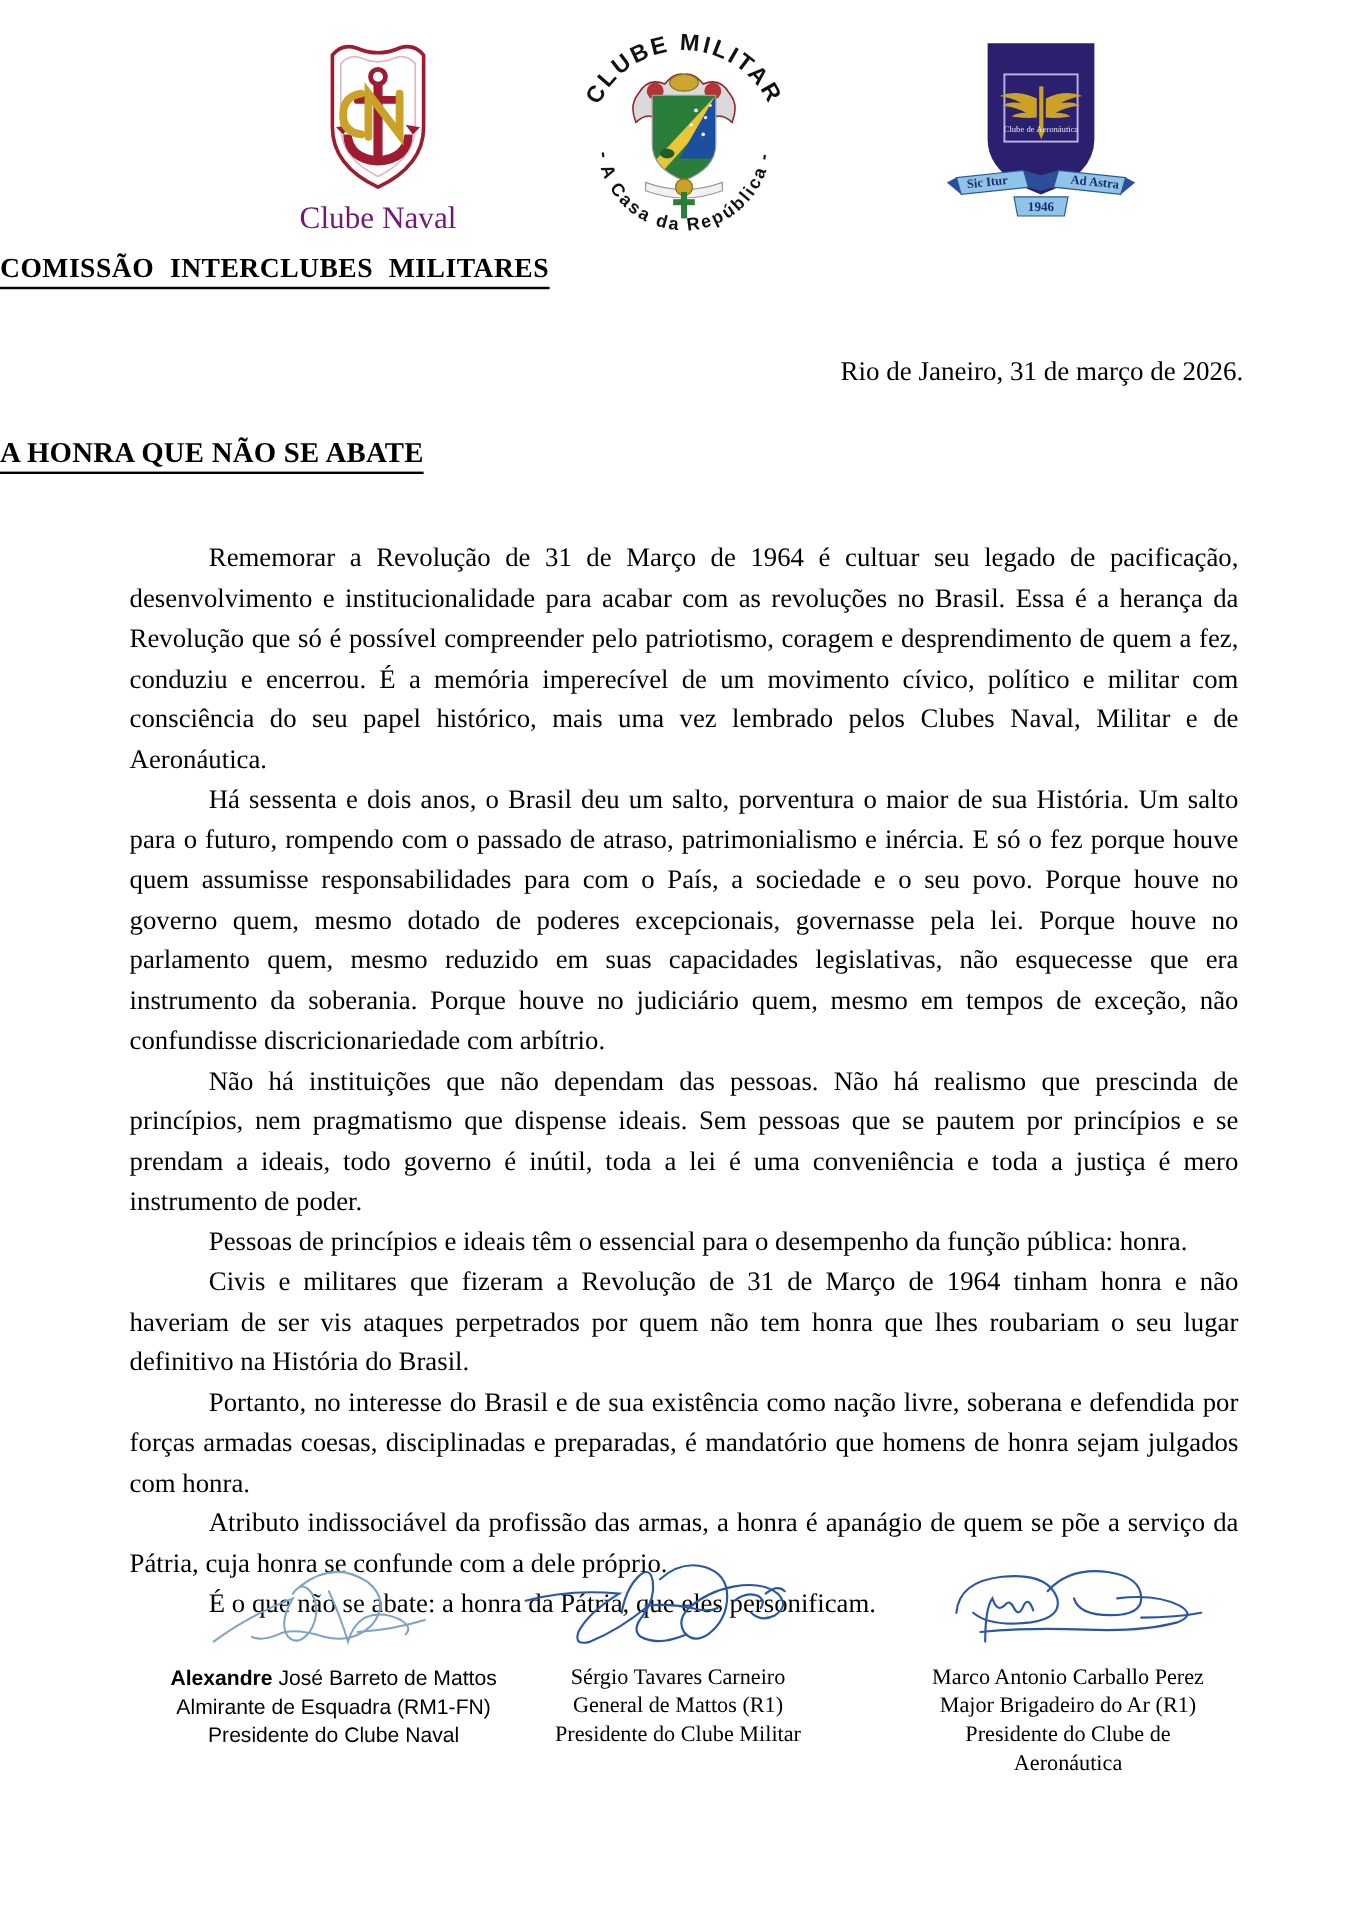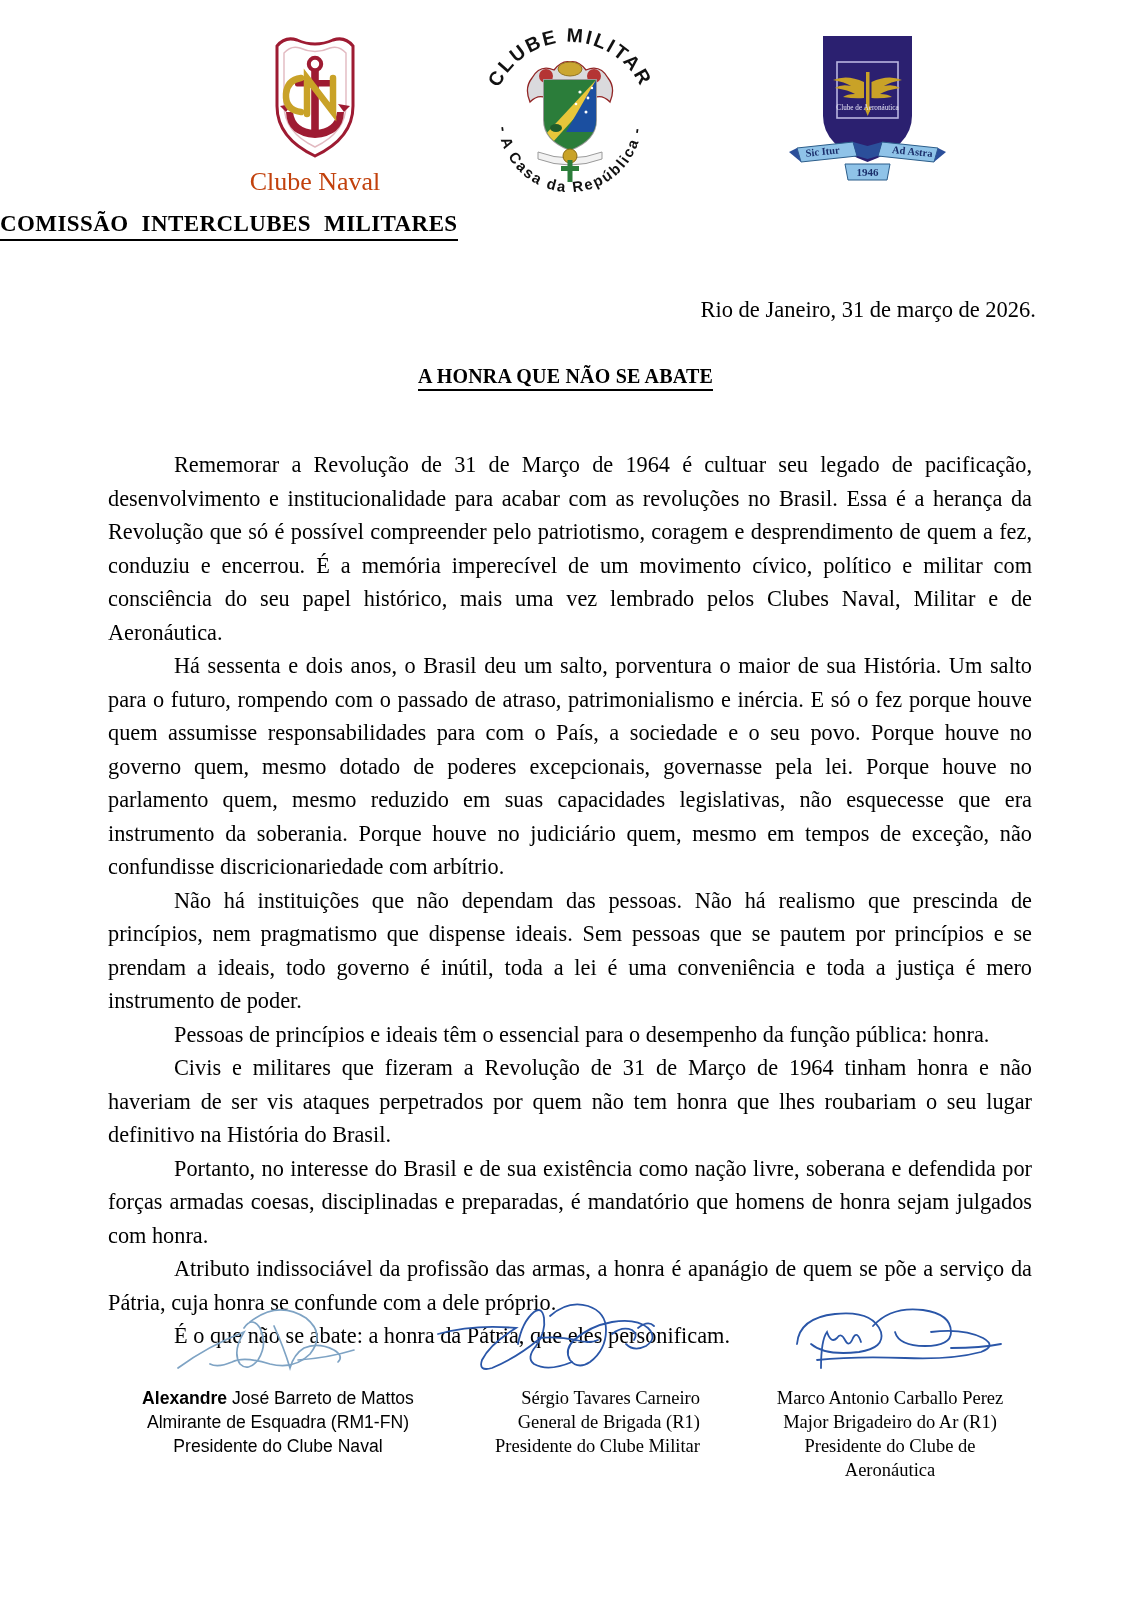--- a/index.html
+++ b/index.html
@@ -58,22 +58,22 @@
     width: 1036px;
     text-align: right;
     font-size: 22.5px;
   }
 
   .headline {
     position: absolute;
     top: 365px;
     left: 0;
     width: 1131px;
-    text-align: center;
-    font-size: 20px;
+    text-align: left;
+    font-size: 24px;
     font-weight: bold;
     letter-spacing: 0.2px;
   }
   .headline span.u {
     border-bottom: 2.2px solid #000;
     padding-bottom: 2px;
   }
 
   
   .body-text {
@@ -98,21 +98,21 @@
     left: 0;
     width: 1131px;
     height: 260px;
   }
   .sign-block {
     position: absolute;
     text-align: center;
     top: 0;
   }
   .sign-1 { left: 128px;  width: 300px; }
-  .sign-2 { left: 430px;  width: 270px; text-align: right; }
+  .sign-2 { left: 430px;  width: 270px; }
   .sign-3 { left: 740px;  width: 300px; }
 
   .sign-mark {
     height: 88px;
     position: relative;
   }
   .sign-mark svg { display: block; margin: 0 auto; overflow: visible; }
 
   .sign-names {
     font-size: 18.5px;
@@ -122,21 +122,21 @@
   .sign-names .n { display: block; white-space: nowrap; }
   .sign-1 .sign-names { font-family: "Liberation Sans", "DejaVu Sans", sans-serif; font-size: 17.6px; }
   .sign-1 .sign-names .bold { font-weight: bold; }
   .sign-2 .sign-names, .sign-3 .sign-names { font-family: "Liberation Serif", "DejaVu Serif", serif; }
   .naval-cap {
     position: absolute;
     bottom: -4px; left: 0; width: 200px;
     text-align: center;
     font-family: "Liberation Serif", "DejaVu Serif", serif;
     font-size: 26px;
-    color: #c2410c;
+    color: #701a75;
   }
 </style>
 </head>
 <body>
 
 <div class="page">
 
   <div class="logo-row">
 
     <div class="logo-slot logo-naval">
@@ -285,21 +285,21 @@
             <path d="M88 56 Q92 34 104 24 Q112 18 114 30 Q116 44 106 58 Q96 70 104 76 Q118 84 142 74"></path>
             <path d="M120 28 Q138 12 158 18 Q176 24 176 42 Q176 62 160 74 Q148 82 140 72 Q134 62 144 52 Q160 38 182 34 Q206 30 218 40 Q228 50 216 58 Q204 64 196 56"></path>
             <path d="M108 50 Q128 48 146 52 Q160 56 168 52"></path>
             <path d="M182 46 Q192 38 202 42 Q208 46 204 52"></path>
             <path d="M208 40 Q218 32 224 38"></path>
           </g>
         </svg>
       </div>
       <div class="sign-names">
         <span class="n">Sérgio Tavares Carneiro</span>
-        <span class="n">General de Brigada (R1)</span>
+        <span class="n">General de Mattos (R1)</span>
         <span class="n">Presidente do Clube Militar</span>
       </div>
     </div>
 
     <div class="sign-block sign-3">
       <div class="sign-mark">
         <svg width="270" height="88" viewBox="0 0 270 88">
           <g fill="none" stroke="#2a56a8" stroke-width="1.8" stroke-linecap="round">
             <path d="M42 56 Q44 30 80 26 Q118 22 126 44 Q130 60 104 64 Q70 68 56 56"></path>
             <path d="M66 80 Q66 52 72 44 Q76 56 82 50 Q86 44 90 52 Q94 60 98 50 Q102 42 106 54"></path>

